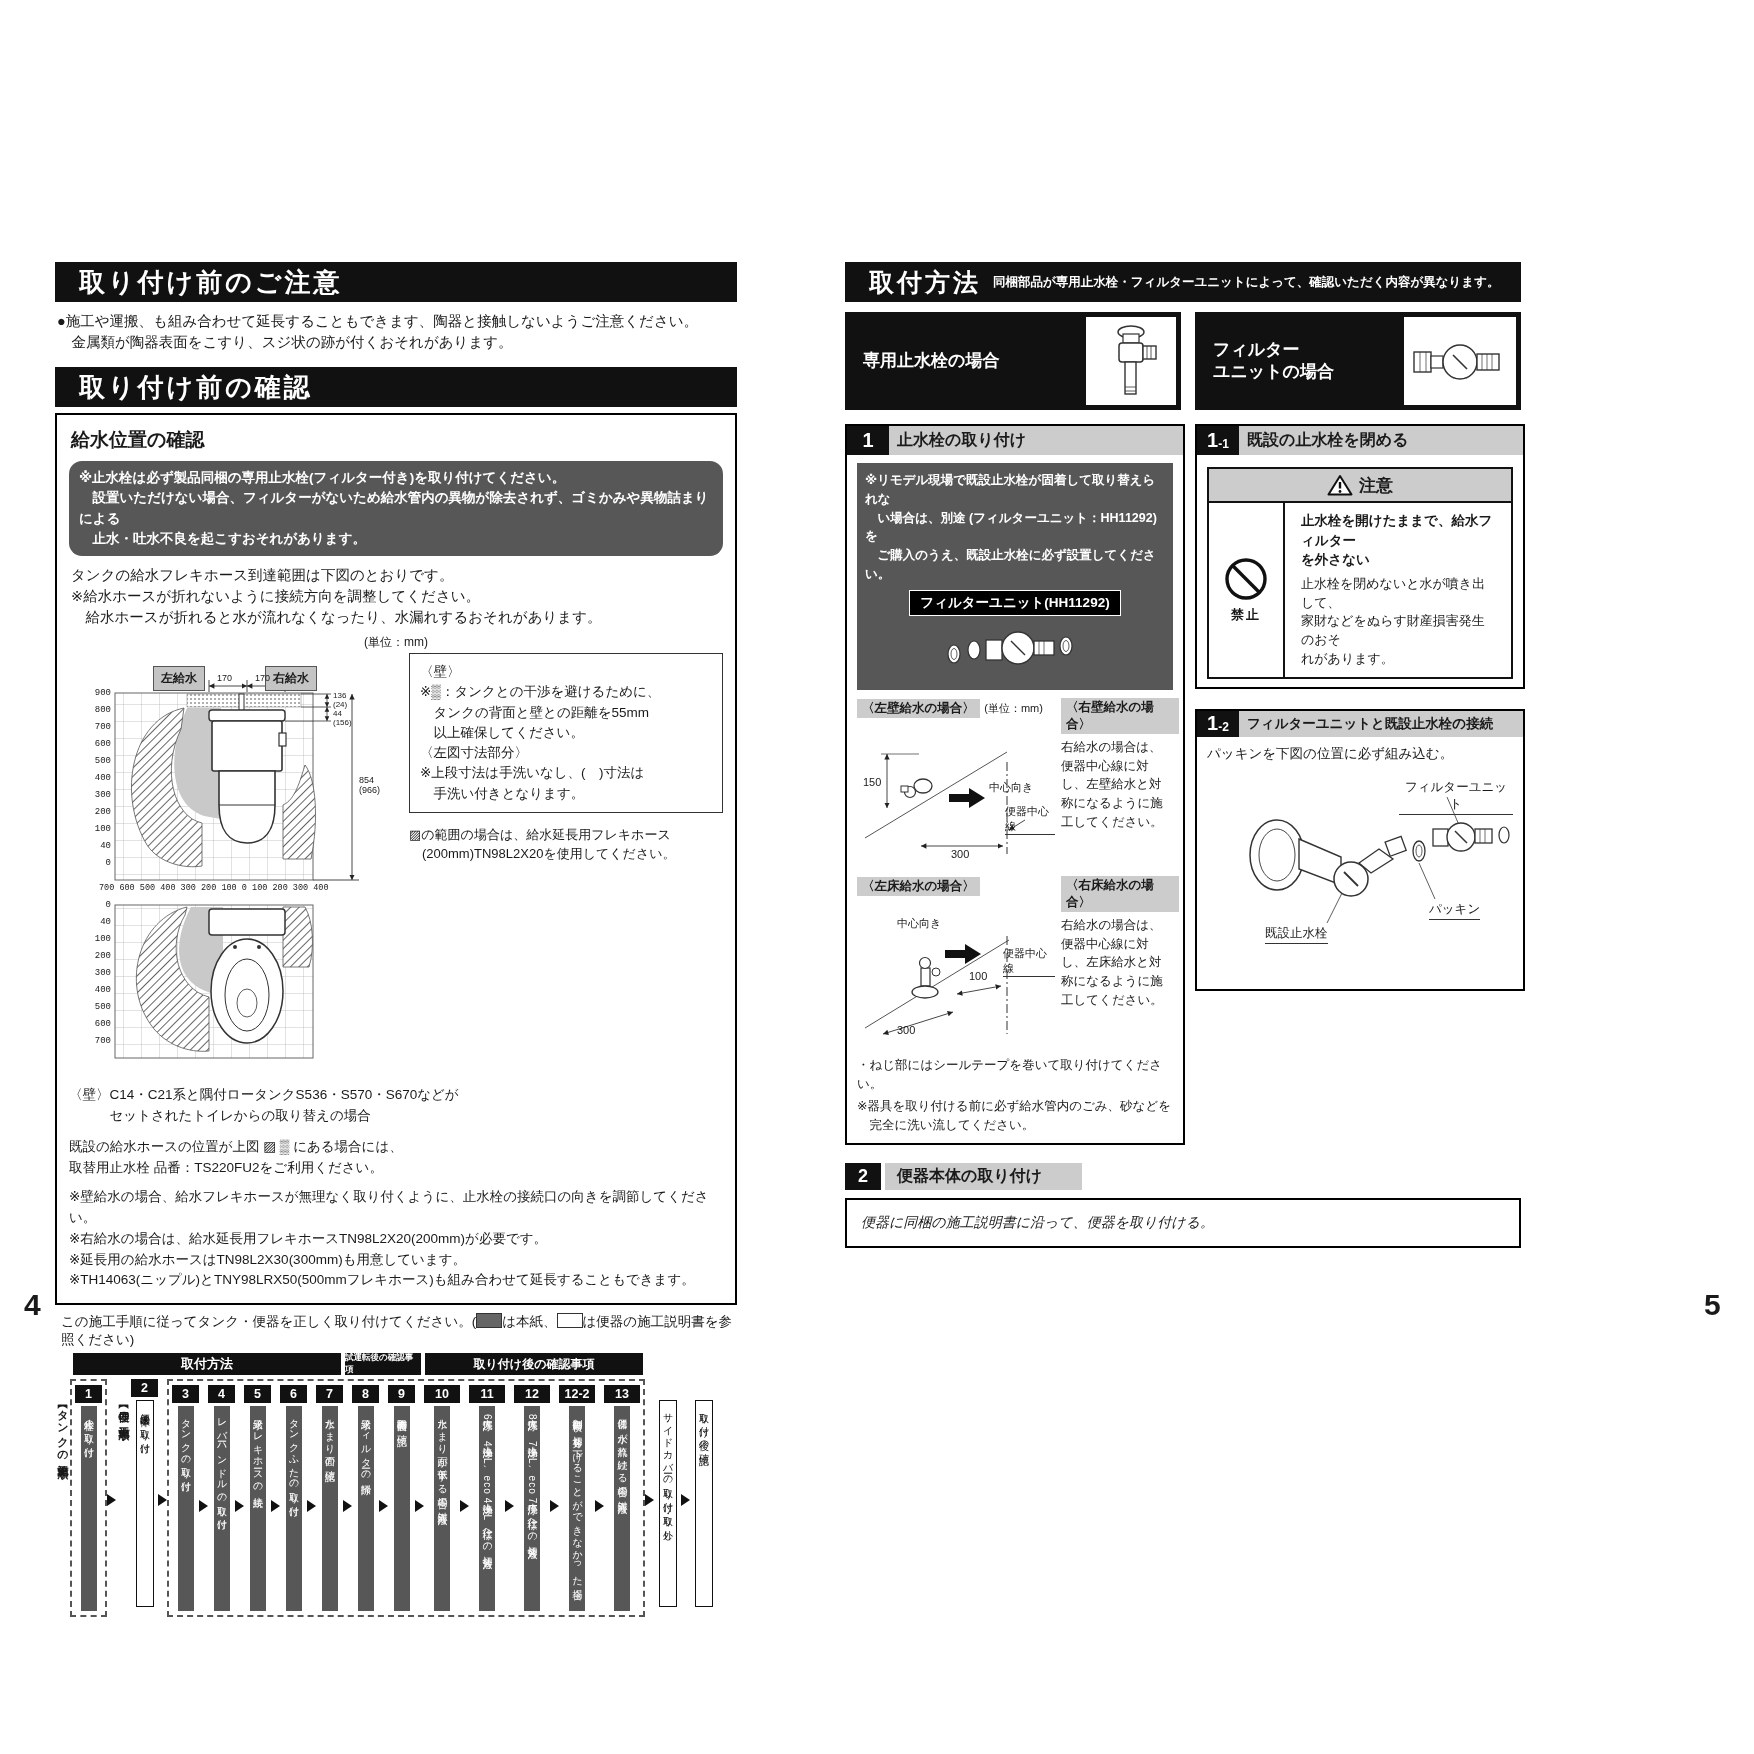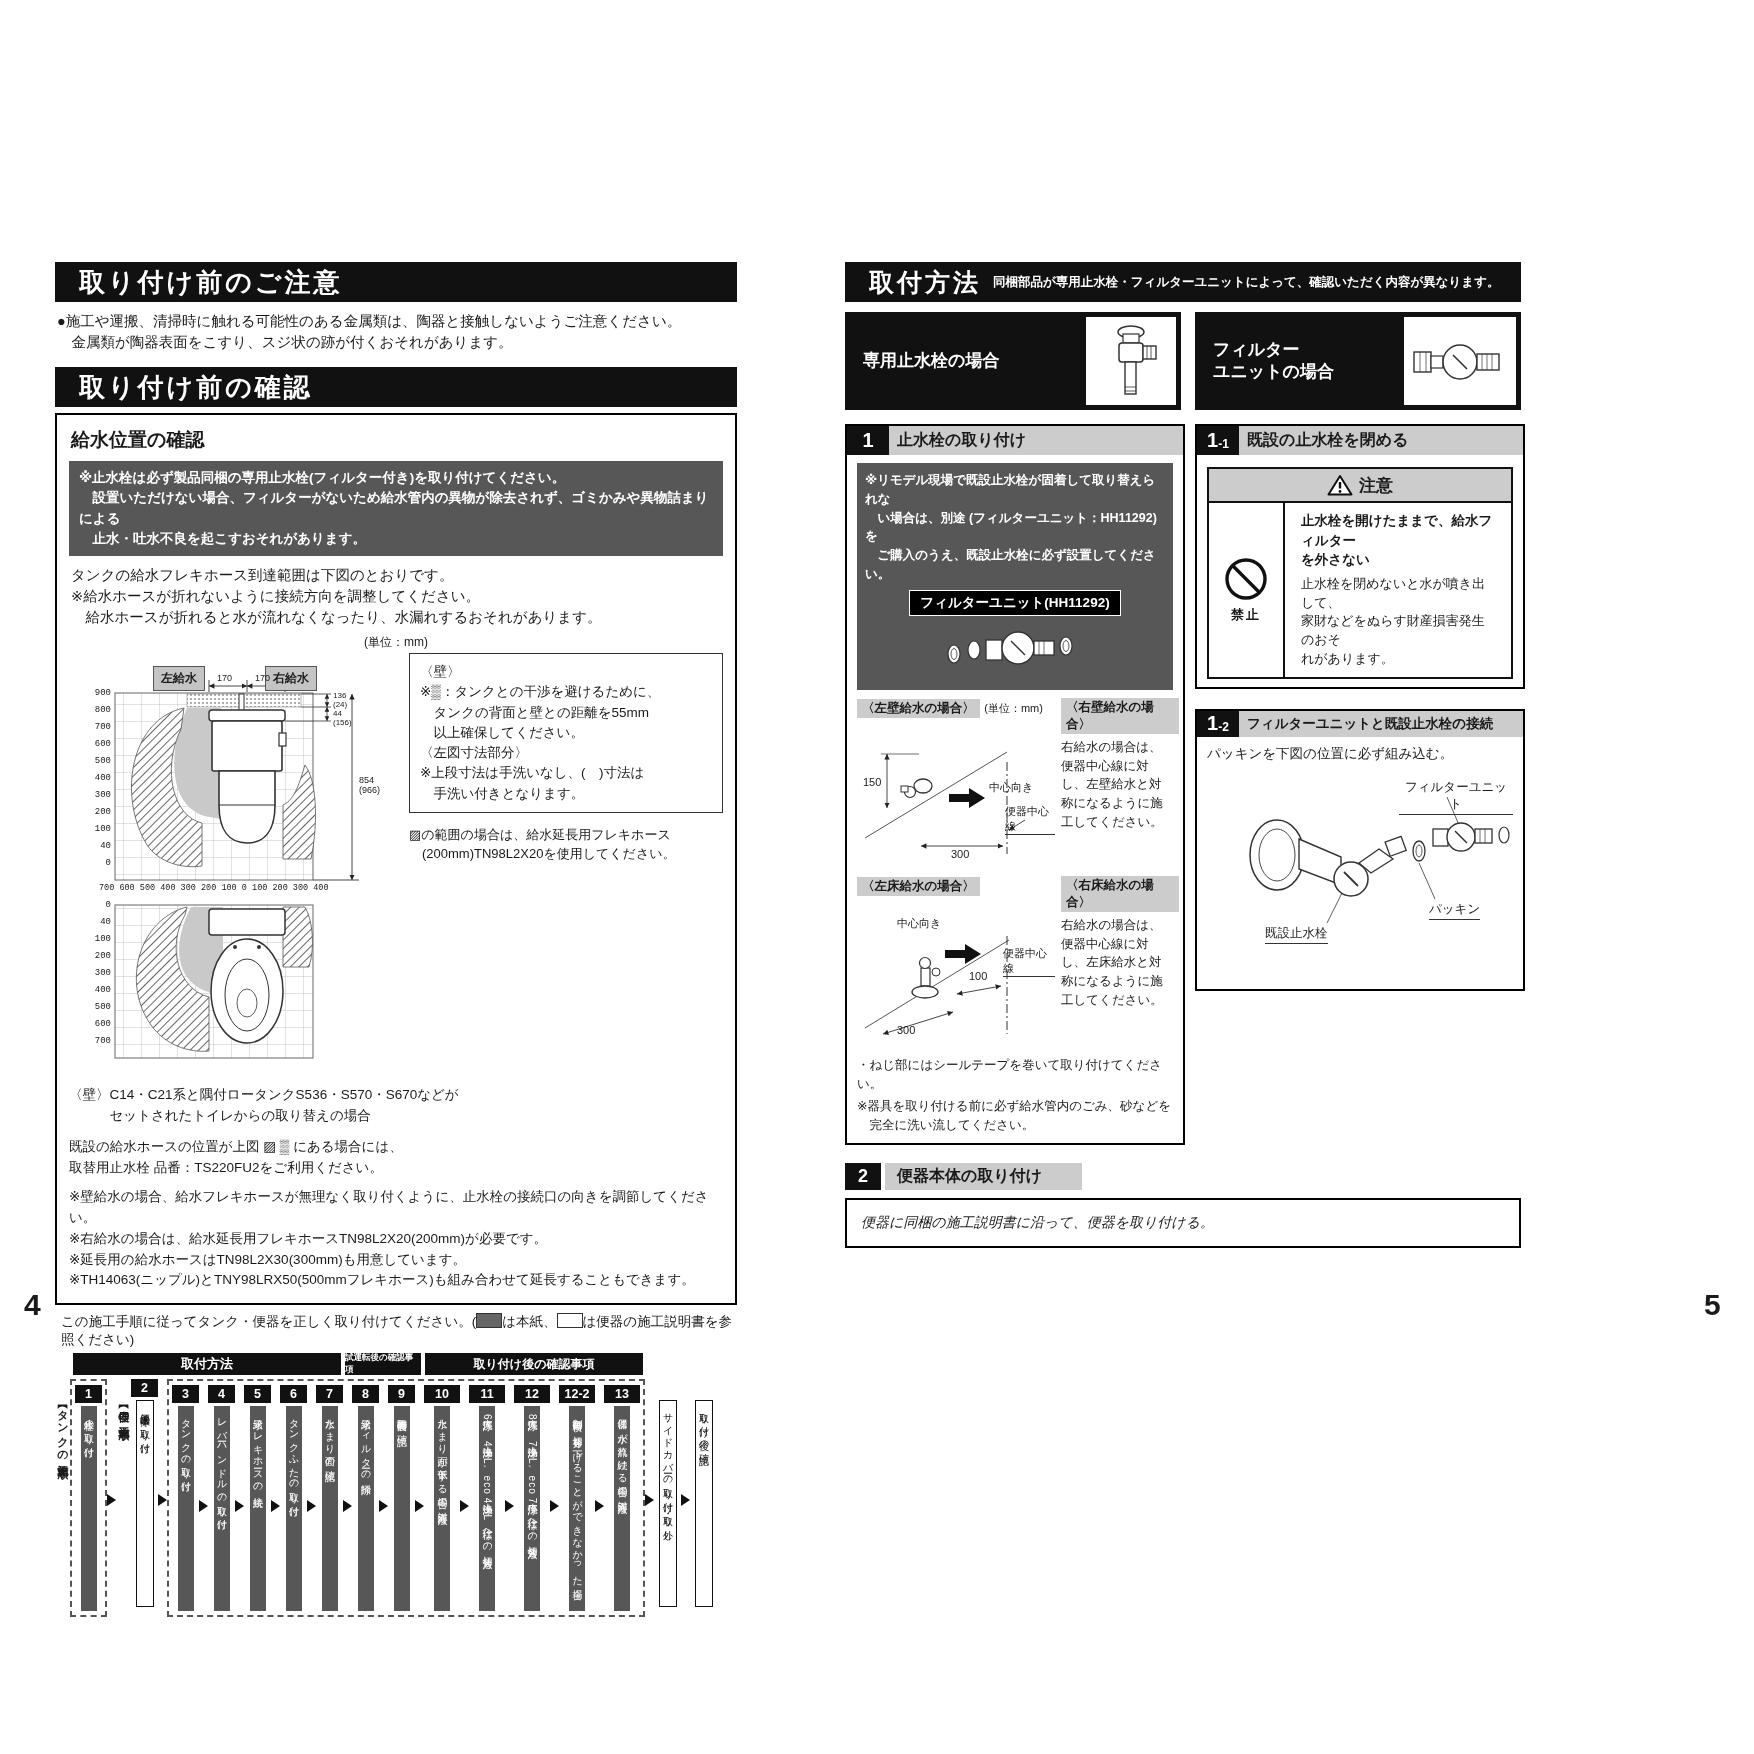--- a/index.html
+++ b/index.html
@@ -8,21 +8,21 @@
   .pre{white-space:pre-line;}
   
   .hbar{background:#111;color:#fff;font-weight:bold;display:flex;align-items:center;}
   .hbar.big{font-size:26px;height:40px;padding-left:24px;letter-spacing:3px;}
   .lpage{position:absolute;left:55px;top:262px;width:682px;}
   .rpage{position:absolute;left:845px;top:262px;width:676px;}
   .pnum{position:absolute;font-size:30px;font-weight:bold;}
   .para{font-size:14.5px;line-height:1.45;margin:9px 0 14px 2px;}
   .bigbox{border:2.5px solid #000;padding:10px 12px 12px 12px;margin-top:6px;}
   .boxtitle{font-size:19px;font-weight:bold;margin:2px 0 8px 2px;}
-  .graybox{background:#575757;color:#fff;font-weight:bold;font-size:13.5px;line-height:1.5;padding:7px 10px;}
+  .graybox{background:#575757;color:#fff;font-weight:bold;font-size:13.5px;line-height:1.5;padding:7px 10px;border-radius:13px;}
   .unit{font-size:12px;text-align:center;margin:6px 0 0 0;}
   .diagrow{display:flex;gap:8px;margin-top:2px;}
   .reach{position:relative;width:332px;height:428px;flex:none;}
   .ov{position:absolute;font-size:9px;line-height:17px;}
   .ovs{position:absolute;font-size:8px;line-height:9px;}
   .suplab{position:absolute;background:#c4c4c4;border:1px solid #555;font-size:12px;font-weight:bold;padding:3px 7px;}
   .yticks{position:absolute;width:28px;text-align:right;font-size:9px;line-height:17px;font-family:"Liberation Mono","DejaVu Sans Mono",monospace;}
   .xticks{position:absolute;font-size:8.5px;font-family:"Liberation Mono","DejaVu Sans Mono",monospace;}
   .rightcol{flex:1;display:flex;flex-direction:column;}
   .notebox{border:1.5px solid #333;padding:8px 10px;font-size:13.5px;line-height:1.5;}
@@ -117,21 +117,21 @@
   </defs>
 </svg>
 
 <div id="canvas">
 
   <div class="lpage">
 
     <div class="hbar big">
       <span>取り付け前のご注意</span>
     </div>
-    <div class="para pre">●施工や運搬、清掃時に触れる可能性のある金属類は、陶器と接触しないようご注意ください。
+    <div class="para pre">●施工や運搬、も組み合わせて延長することもできます、陶器と接触しないようご注意ください。
 　金属類が陶器表面をこすり、スジ状の跡が付くおそれがあります。</div>
 
     <div class="hbar big">
       <span>取り付け前の確認</span>
     </div>
 
     <div class="bigbox">
       <div class="boxtitle">給水位置の確認</div>
       <div class="graybox pre">※止水栓は必ず製品同梱の専用止水栓(フィルター付き)を取り付けてください。
 　設置いただけない場合、フィルターがないため給水管内の異物が除去されず、ゴミかみや異物詰まりによる

